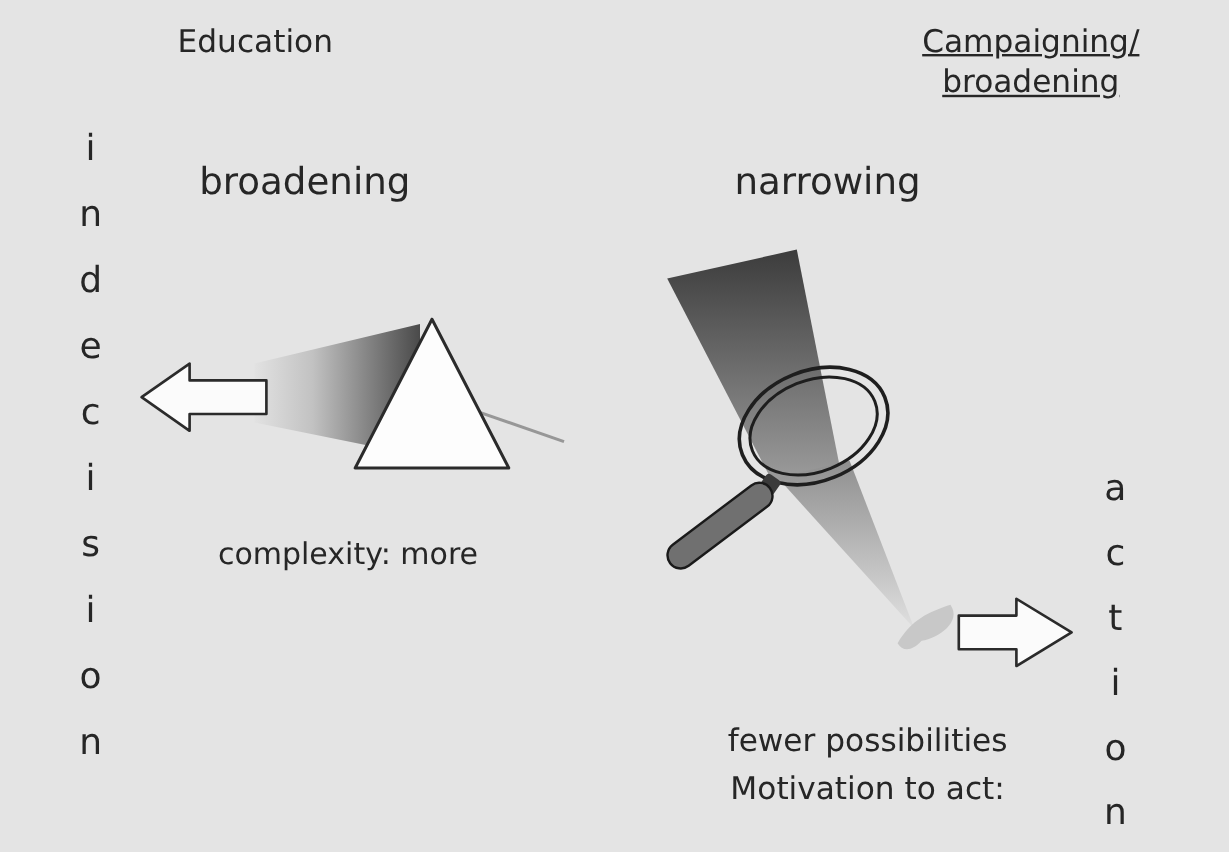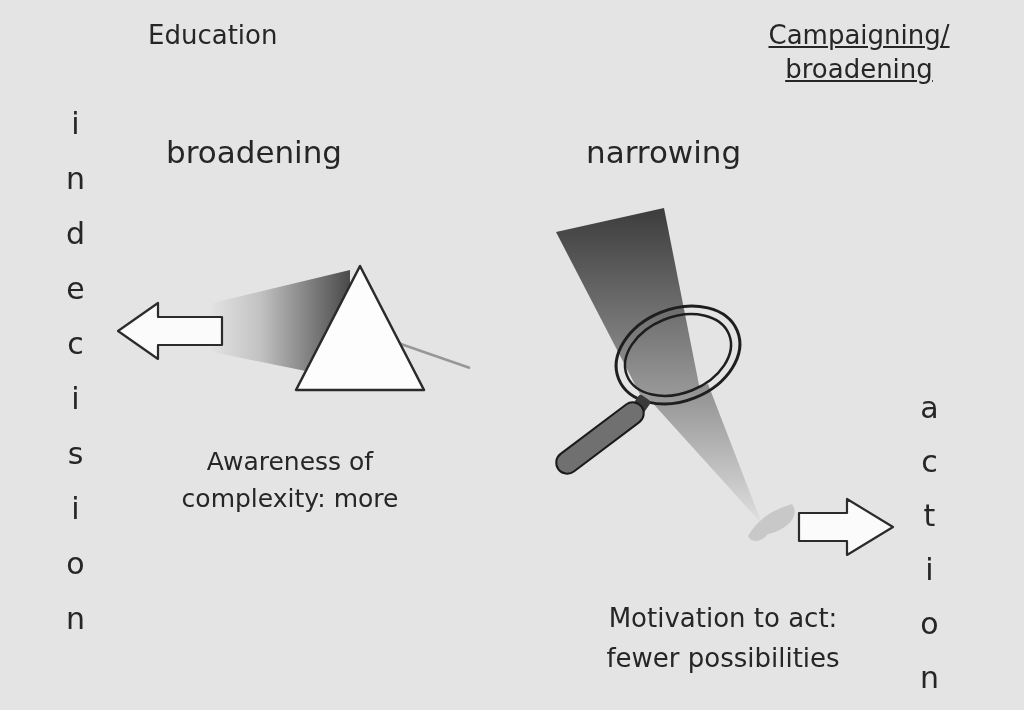--- a/index.html
+++ b/index.html
@@ -110,29 +110,28 @@
 
   <div class="txt heading" style="left:148px; top:20px;">Education</div>
 
   <div class="heading-block" style="left:746px; top:18px; width:226px;text-decoration:underline;">
     <div>Campaigning/</div>
     <div>broadening</div>
   </div>
 
   <div class="txt mode-label" style="left:166px; top:134px;">broadening</div>
 
-  <div class="txt mode-label" style="left:586px; top:134px;">narrowing</div>
+  <div class="txt mode-label" style="left:612px; top:134px;">narrowing</div>
 
   <div class="vertical-word" style="left:60px; top:106px;">indecision</div>
 
   <div class="vertical-word" style="left:914px; top:390px; letter-spacing:19px;">action</div>
 
   <div class="caption caption-left">
-    <div>Awareness of</div>
     <div>complexity: more</div>
   </div>
 
   <div class="caption caption-right">
+    <div>fewer possibilities</div>
     <div>Motivation to act:</div>
-    <div>fewer possibilities</div>
   </div>
 
 </div>
 
 </body></html>

